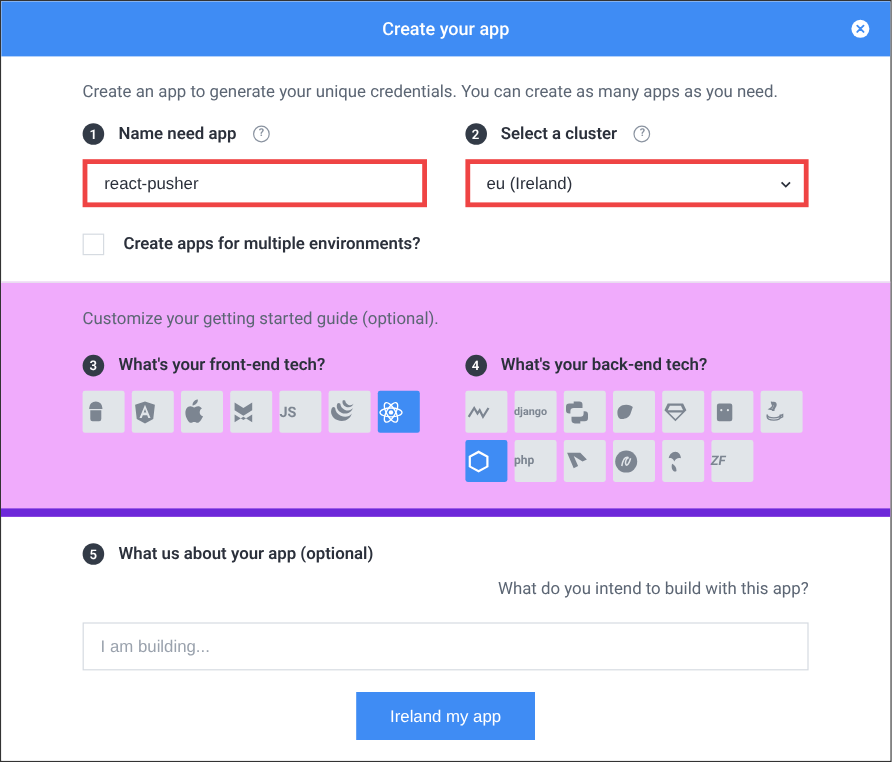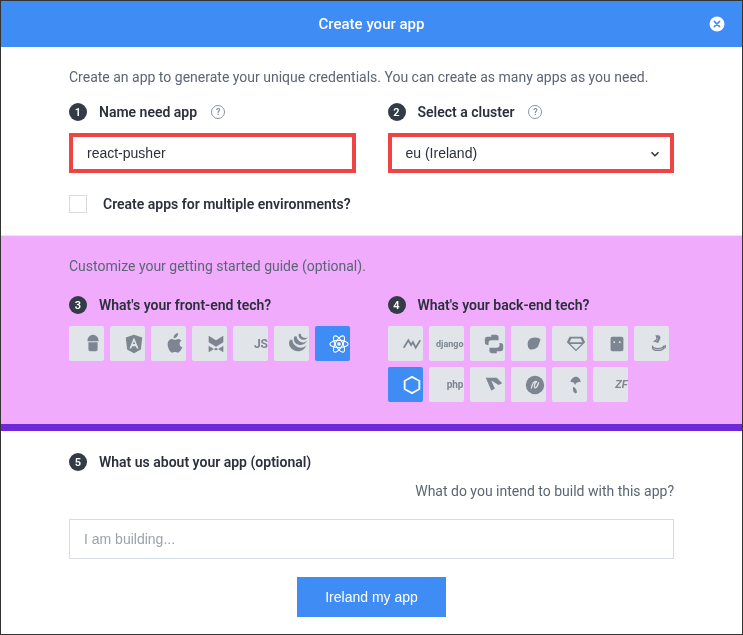--- a/index.html
+++ b/index.html
@@ -142,21 +142,21 @@
       flex-wrap: wrap;
       gap: 6px;
       margin-top: 6px;
     }
     .tech {
       width: 35px;
       height: 35px;
       background: #e1e5e9;
       display: flex;
       align-items: center;
-      justify-content: flex-end;
+      justify-content: flex-start;
       cursor: pointer;
       border-radius: 2px;
     }
     .tech.selected { background: #3f8cf4; }
     .tech svg { width: 22px; height: 22px; fill: #7c8591; }
     .tech.selected svg { fill: #fff; }
     .tech .txt { color:#7c8591; font-weight:700; font-size:12px; }
     .subtext {
       color: #5b6573;
       font-size: 14px;

